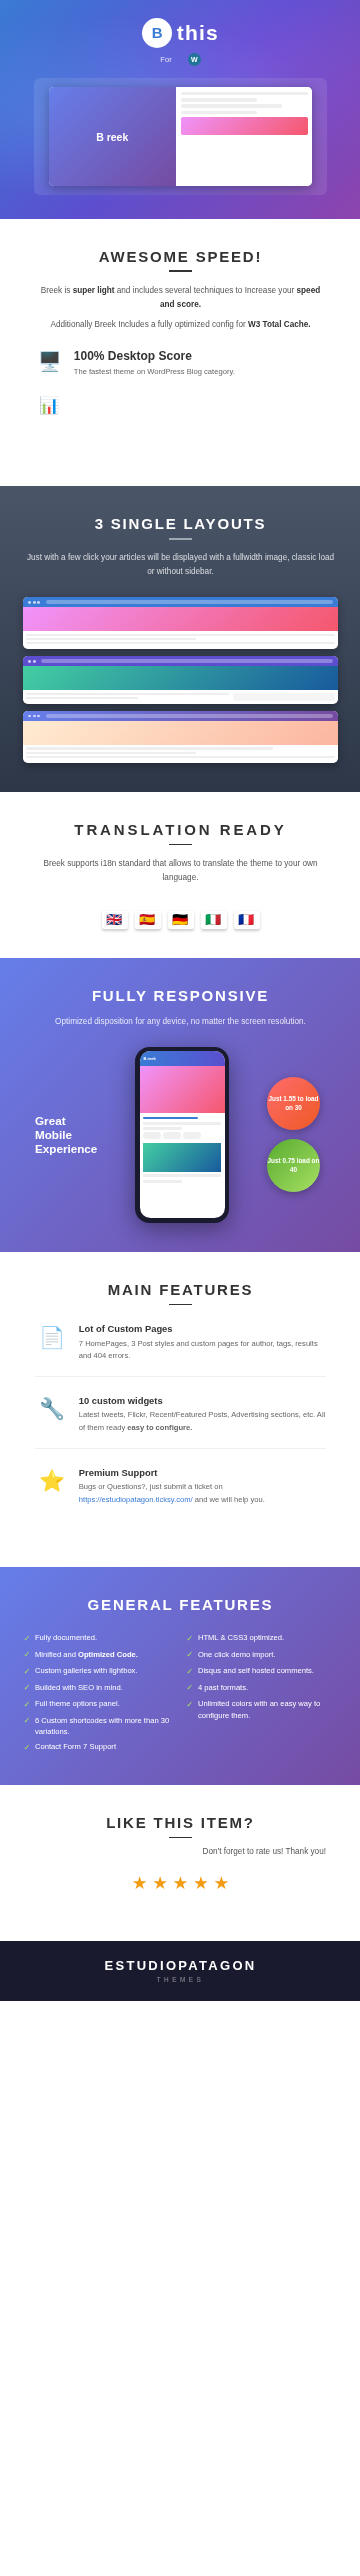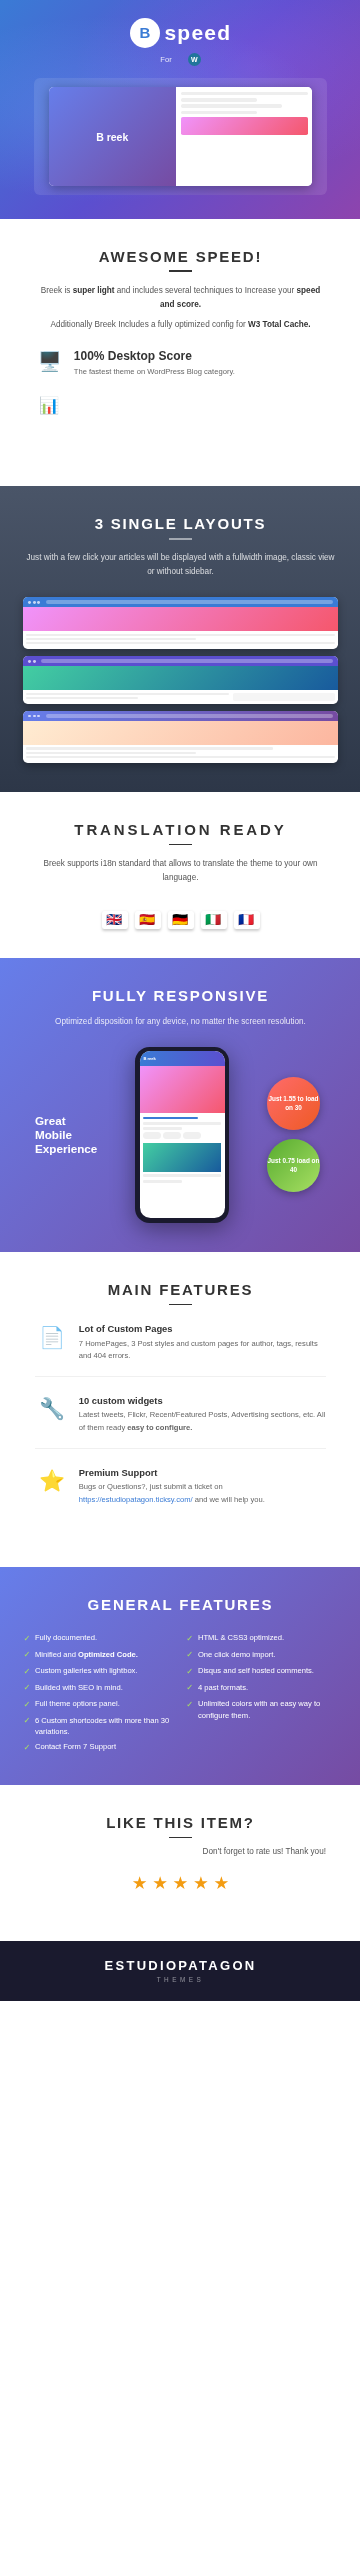--- a/index.html
+++ b/index.html
@@ -539,21 +539,21 @@
   </style>
 </head>
 <body>
 
 <section class="hero-section">
   <div class="hero-logo">
     <div class="hero-logo-icon">
       <span>B</span>
     </div>
     <div class="hero-logo-text">
-      <span>speed</span>
+      <span>this</span>
     </div>
   </div>
   <div class="hero-for-wp">
     <span class="hero-for-text">For</span>
     <div class="wp-icon">
       <span>W</span>
     </div>
   </div>
   <div class="hero-mockup">
     <div class="hero-mockup-inner">
@@ -593,21 +593,21 @@
     <div class="speed-feature">
       <div class="feature-icon-box">
         <span class="chart-icon">📊</span>
       </div>
     </div>
   </div>
 </section>
 
 <section class="layouts-section">
   <h2 class="section-title with-line">3 Single Layouts</h2>
-  <p class="layouts-desc">Just with a few click your articles will be displayed with a fullwidth image, classic view or without sidebar.</p>
+  <p class="layouts-desc">Just with a few click your articles will be displayed with a fullwidth image, classic load or without sidebar.</p>
 
   <div class="layouts-previews">
 
     <div class="layout-preview-card">
       <div class="lpc-header" style="background:#3a7bd5;">
         <div class="lpc-dot" style="background:rgba(255,255,255,0.7);"></div>
         <div class="lpc-dot" style="background:rgba(255,255,255,0.7);"></div>
         <div class="lpc-dot" style="background:rgba(255,255,255,0.7);"></div>
         <div style="flex:1;height:4.7px;background:rgba(255,255,255,0.3);border-radius:2.3px;margin-left:3.5px;"></div>
       </div>

